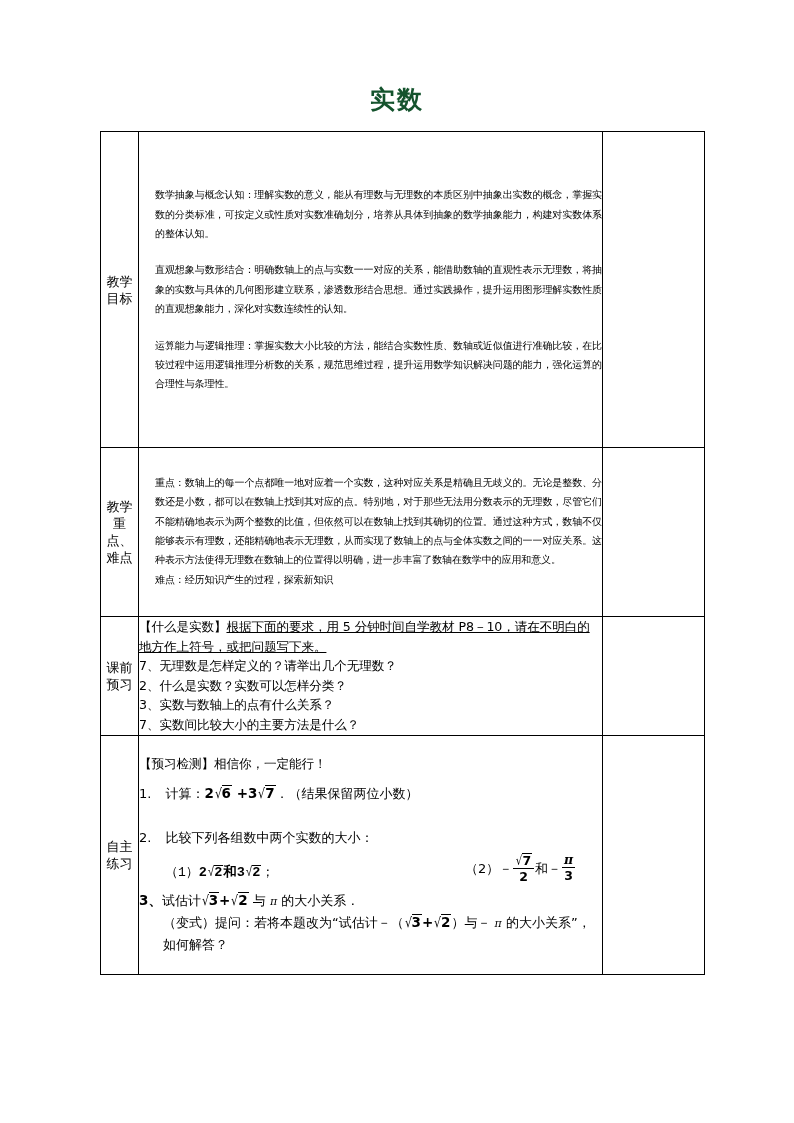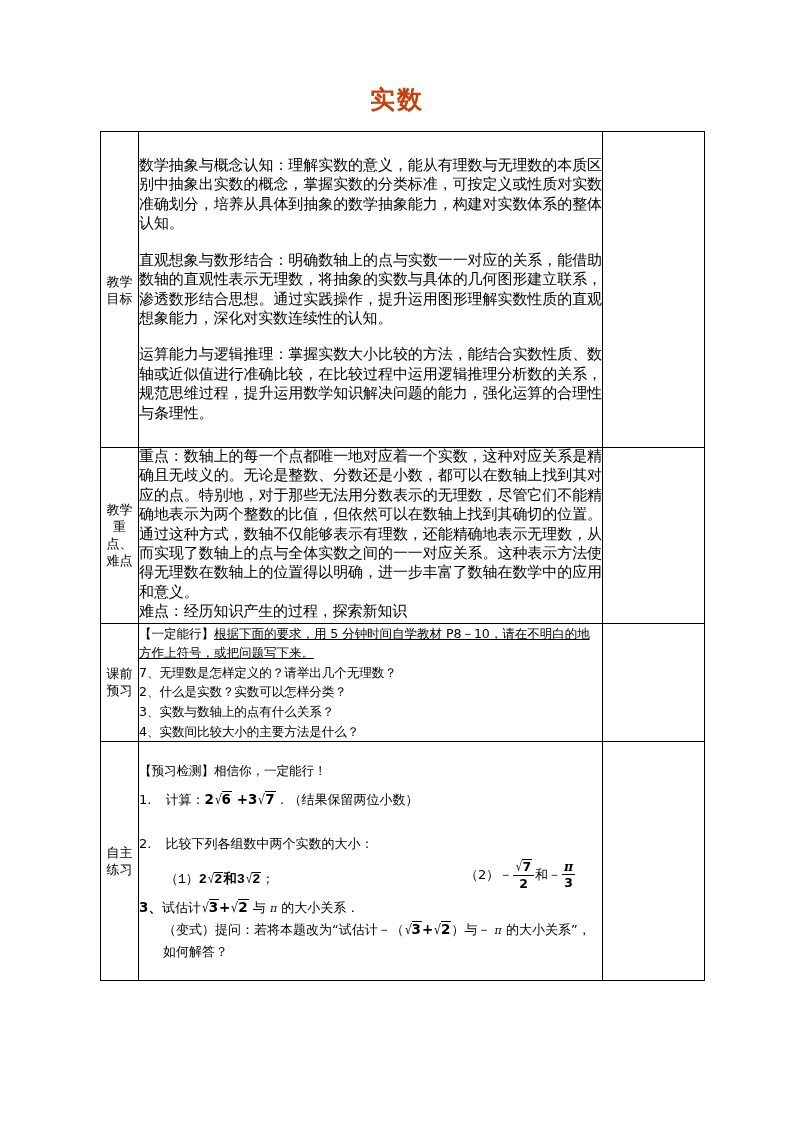--- a/index.html
+++ b/index.html
@@ -20,21 +20,21 @@
     left: 0; top: 0;
     width: 794px;
     height: 1123px;
   }
   .doc-title {
     position: absolute;
     left: 0;
     top: 83px;
     width: 794px;
     text-align: center;
-    color: #c2410c;
+    color: #14532d;
     font-size: 25px;
     font-weight: bold;
     letter-spacing: 2px;
     font-family: Liberation Sans, sans-serif;
   }
   table.lesson-table {
     position: absolute;
     left: 100px;
     top: 131px;
     width: 604px;
@@ -56,24 +56,24 @@
   }
   td.content-cell {
     width: 461px;
     vertical-align: top;
     padding: 3px 2px 3px 3px;
   }
   td.right-cell {
     width: 101px;
   }
   .para {
-    font-size: 15px;
+    font-size: 10px;
     line-height: 19.4px;
     text-align: justify;
-    margin: 0 0 17px 0;
+    margin: 0 0 17px 16px;
     letter-spacing: -0.1px;
   }
   .para:last-child { margin-bottom: 0; }
   .para.tight { margin-bottom: 0; font-family: Liberation Mono, monospace; }
   .line {
     font-size: 12.6px;
     line-height: 19.6px;
     margin: 0;
     letter-spacing: -0.1px;
   }
@@ -174,25 +174,25 @@
         </td>
         <td class="right-cell"></td>
       </tr>
 
       <tr>
         <td class="label-cell">
           <div>课前</div>
           <div>预习</div>
         </td>
         <td class="content-cell" style="height:113px">
-          <p class="line"><span>【一定能行】</span><span class="uline">根据下面的要求，用 5 分钟时间自学教材 P8－10，请在不明白的地方作上符号，或把问题写下来。</span></p>
+          <p class="line"><span>【什么是实数】</span><span class="uline">根据下面的要求，用 5 分钟时间自学教材 P8－10，请在不明白的地方作上符号，或把问题写下来。</span></p>
           <p class="line">7、无理数是怎样定义的？请举出几个无理数？</p>
           <p class="line">2、什么是实数？实数可以怎样分类？</p>
           <p class="line">3、实数与数轴上的点有什么关系？</p>
-          <p class="line">4、实数间比较大小的主要方法是什么？</p>
+          <p class="line">7、实数间比较大小的主要方法是什么？</p>
         </td>
         <td class="right-cell"></td>
       </tr>
 
       <tr>
         <td class="label-cell">
           <div>自主</div>
           <div>练习</div>
         </td>
         <td class="content-cell" style="height:238px">

